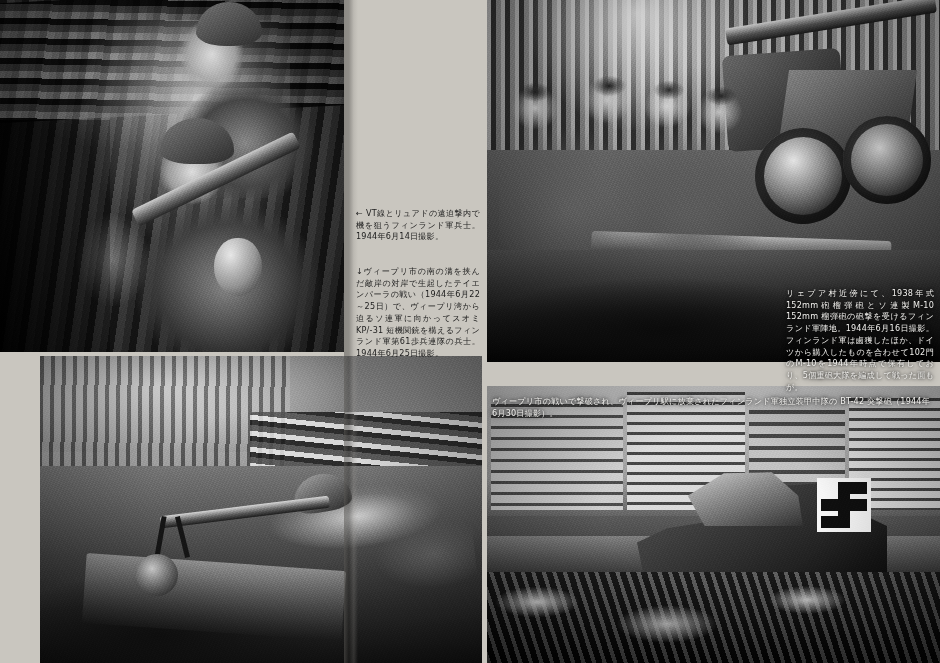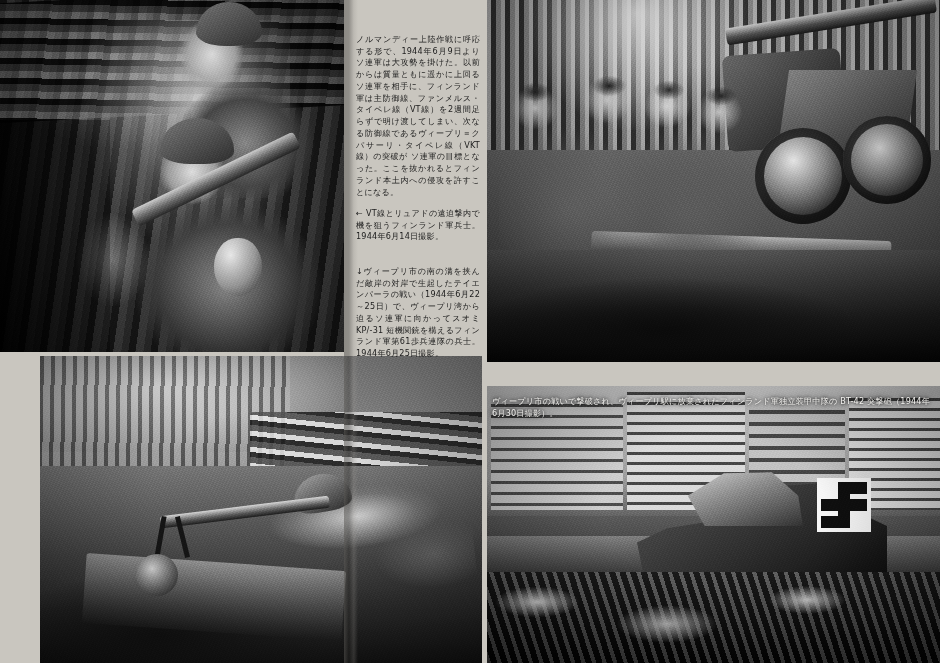--- a/index.html
+++ b/index.html
@@ -450,30 +450,30 @@
       <span class="sw-arm1"></span>
       <span class="sw-arm3"></span>
     </div>
     <div class="rubble"></div>
     <div class="grain"></div>
     <div class="vig"></div>
   </div>
 
   <div class="gutter"></div>
 
-  <div class="caption" id="cap-main">
-    <p>ノルマンディー上陸作戦に呼応する形で、1944年6月9日よりソ連軍は大攻勢を掛けた。以前からは質量ともに遥かに上回るソ連軍を相手に、フィンランド軍は主防御線、ファンメルス・タイペレ線（VT線）を2週間足らずで明け渡してしまい、次なる防御線であるヴィープリ＝クパサーリ・タイペレ線（VKT線）の突破が ソ連軍の目標となった。ここを抜かれるとフィンランド本土内への侵攻を許すことになる。</p>
-  </div>
 
   <div class="caption" id="cap-vt">
     <p>← VT線とリュアドの遠迫撃内で機を狙うフィンランド軍兵士。1944年6月14日撮影。</p>
   </div>
 
   <div class="caption" id="cap-vii">
     <p>↓ヴィープリ市の南の溝を挟んだ敵岸の対岸で生起したテイエンパーラの戦い（1944年6月22～25日）で、ヴィープリ湾から迫るソ連軍に向かってスオミ KP/-31 短機関銃を構えるフィンランド軍第61歩兵連隊の兵士。1944年6月25日撮影。</p>
   </div>
 
+  <div class="caption light" id="cap-gun">
+    <p>リェブア村近傍にて、1938年式152mm砲榴弾砲とソ連製M-10 152mm 榴弾砲の砲撃を受けるフィンランド軍陣地。1944年6月16日撮影。フィンランド軍は鹵獲したほか、ドイツから購入したものを合わせて102門のM-10を1944年時点で保有しており、5個重砲大隊を編成して戦った面もが。</p>
+  </div>
 
   <div class="caption light" id="cap-bt42">
     <p>ヴィープリ市の戦いで撃破され、ヴィープリ駅に放棄されたフィンランド軍独立装甲中隊の BT-42 突撃砲（1944年6月30日撮影）。</p>
   </div>
 
 </div>
 
 </body></html>

